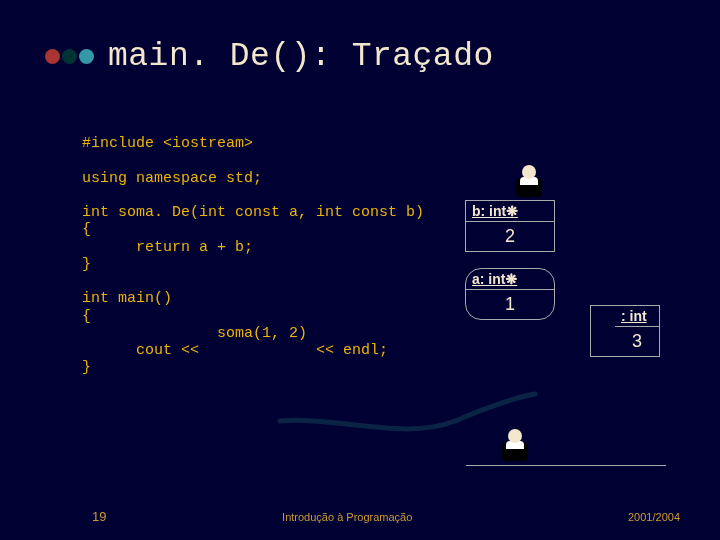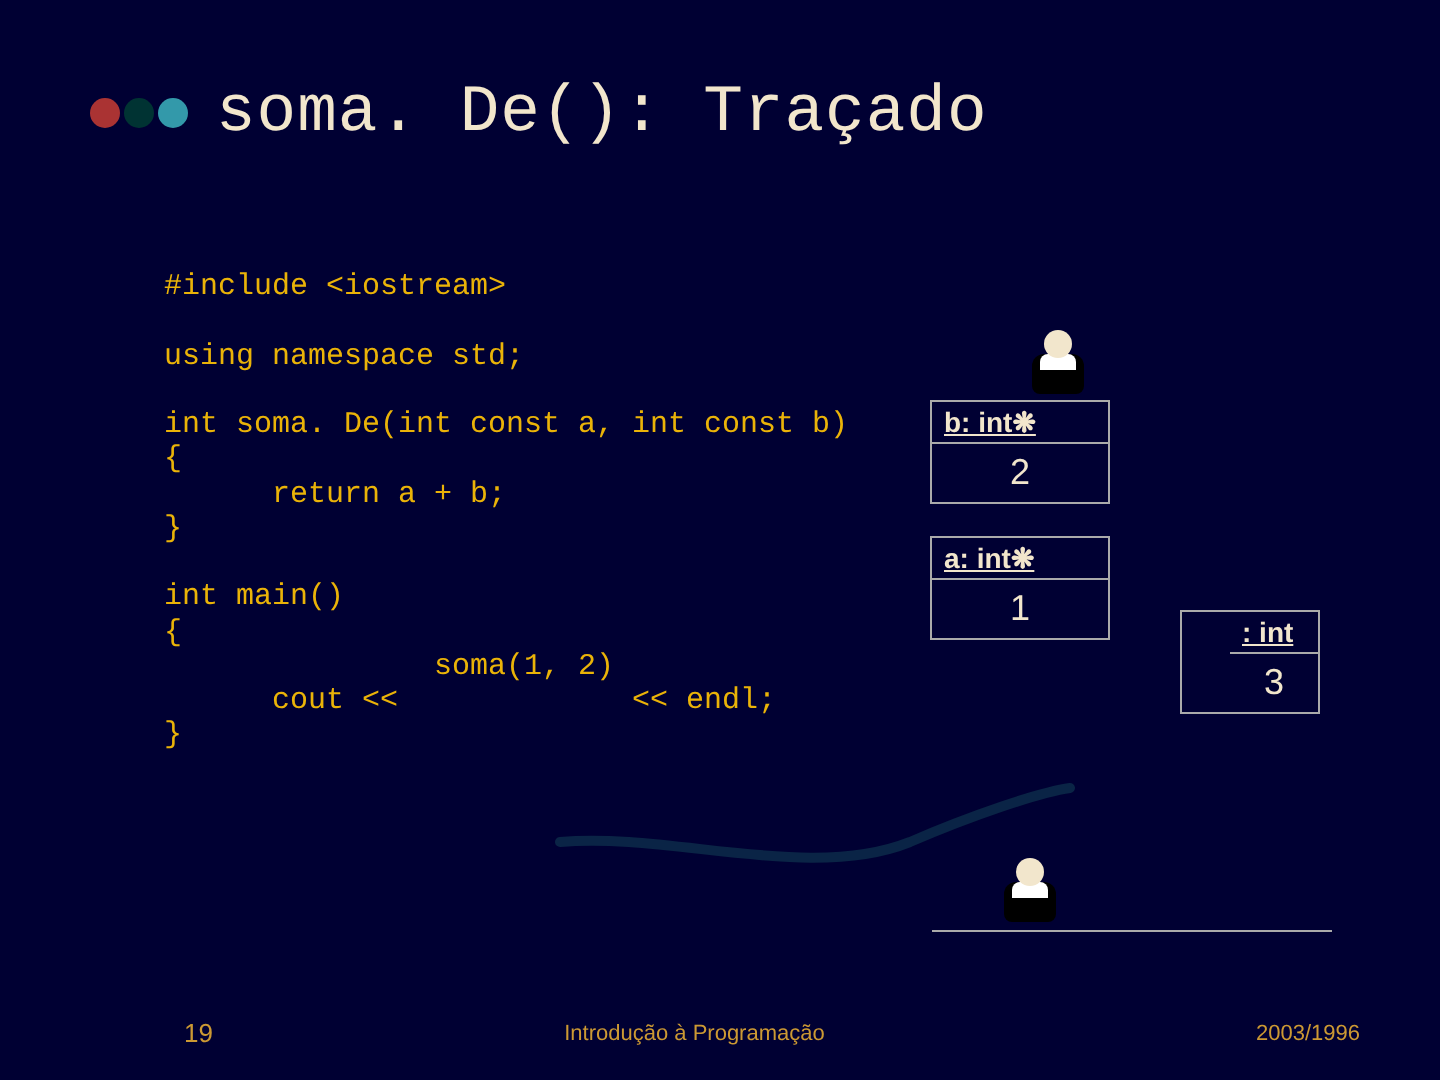--- a/index.html
+++ b/index.html
@@ -137,21 +137,21 @@
 <body>
 
 <div class="slide">
 
   <div class="title-row">
     <div class="dots">
       <div class="dot dot-red"></div>
       <div class="dot dot-dark"></div>
       <div class="dot dot-light"></div>
     </div>
-    <div class="title">soma. De(): Traçado</div>
+    <div class="title">main. De(): Traçado</div>
   </div>
 
   <pre class="code-block"><span>#include &lt;iostream&gt;</span>
 <span></span>
 <span>using namespace std;</span>
 <span></span>
 <span>int soma. De(int const a, int const b)</span>
 <span>{</span>
 <span>      return a + b;</span>
 <span>}</span>
@@ -166,21 +166,21 @@
     <div class="body-rect"></div>
       <div class="shoulders"></div>
       <div class="head"></div>
   </div>
 
   <div class="diagram">
     <div class="dbox" style="top:0; left:0; width:90px;">
       <div class="dbox-head"><span class="underline">b: int❋</span></div>
       <div class="dbox-val">2</div>
     </div>
-    <div class="dbox" style="top:68px; left:0; width:90px;">
+    <div class="dbox" style="top:68px; left:0; width:90px;border-radius:16px;">
       <div class="dbox-head"><span class="underline">a: int❋</span></div>
       <div class="dbox-val">1</div>
     </div>
     <div class="dbox" style="top:105px; left:125px; width:70px;padding-left:24px;">
       <div class="dbox-head" style="border-bottom:1.5px solid #aaaaaa"><span class="underline">: int</span></div>
       <div class="dbox-val">3</div>
     </div>
   </div>
 
   <div class="ghost" style="top:427px; left:497px;">
@@ -190,16 +190,16 @@
   </div>
   <div class="hr-under"></div>
 
   <svg class="ink-stroke" viewBox="0 0 270 60">
     <path d="M5 35 C 60 30, 130 55, 180 35 C 210 22, 245 10, 260 8" stroke="#0a2446" stroke-width="5" fill="none" stroke-linecap="round"></path>
   </svg>
 
   <div class="footer">
     <span class="pn">19</span>
     <span class="ft">Introdução à Programação</span>
-    <span class="yr">2003/1996</span>
+    <span class="yr">2001/2004</span>
   </div>
 
 </div>
 
 </body></html>

